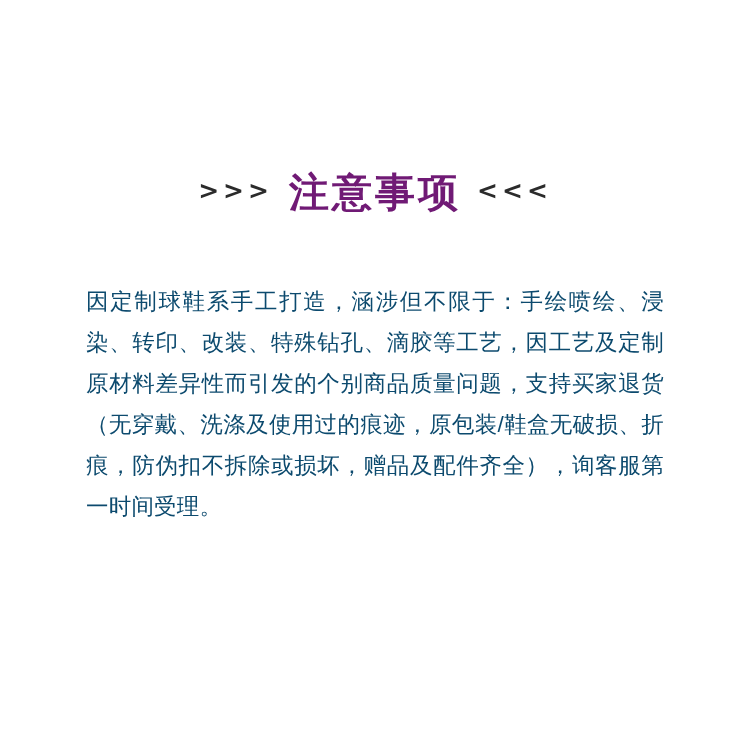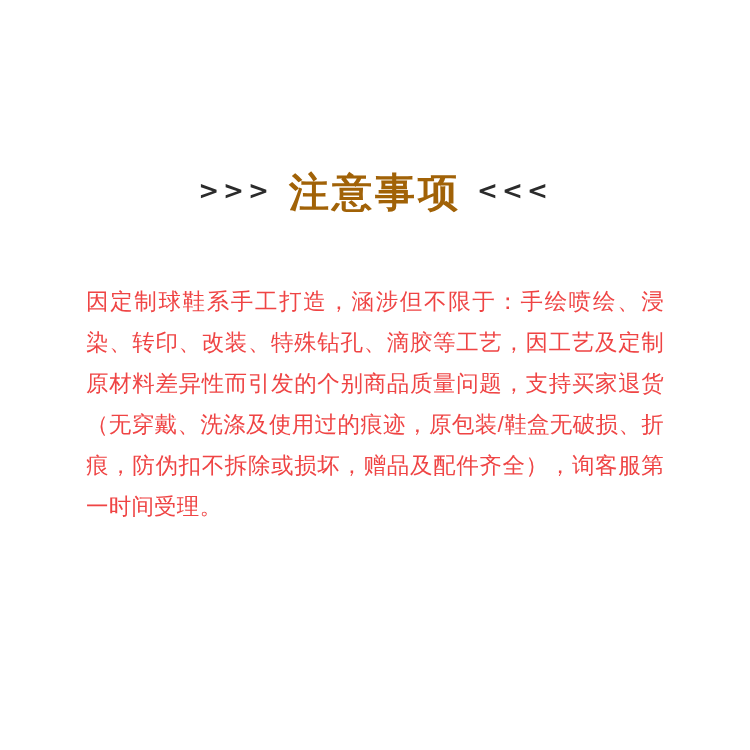--- a/index.html
+++ b/index.html
@@ -44,37 +44,37 @@
     padding-bottom: 4px;
   }
   .chev.right {
     letter-spacing: 4px;
   }
   .heading-title {
     font-family: "Liberation Sans", sans-serif;
     font-size: 40px;
     font-weight: 700;
     letter-spacing: 3px;
-    color: #a16207;
+    color: #701a75;
     line-height: 1;
     white-space: nowrap;
   }
 
   
   .body-block {
     position: absolute;
     top: 258px;
     left: 86px;
     width: 578px;
   }
   .body-text {
     font-family: "Liberation Sans", sans-serif;
     font-size: 22.5px;
     line-height: 41px;
-    color: #ef4444;
+    color: #0c4a6e;
     text-align: justify;
     text-justify: inter-character;
     letter-spacing: 0.2px;
     white-space: pre-wrap;
     word-break: break-all;
   }
 
   
   .footer-row {
     position: absolute;

